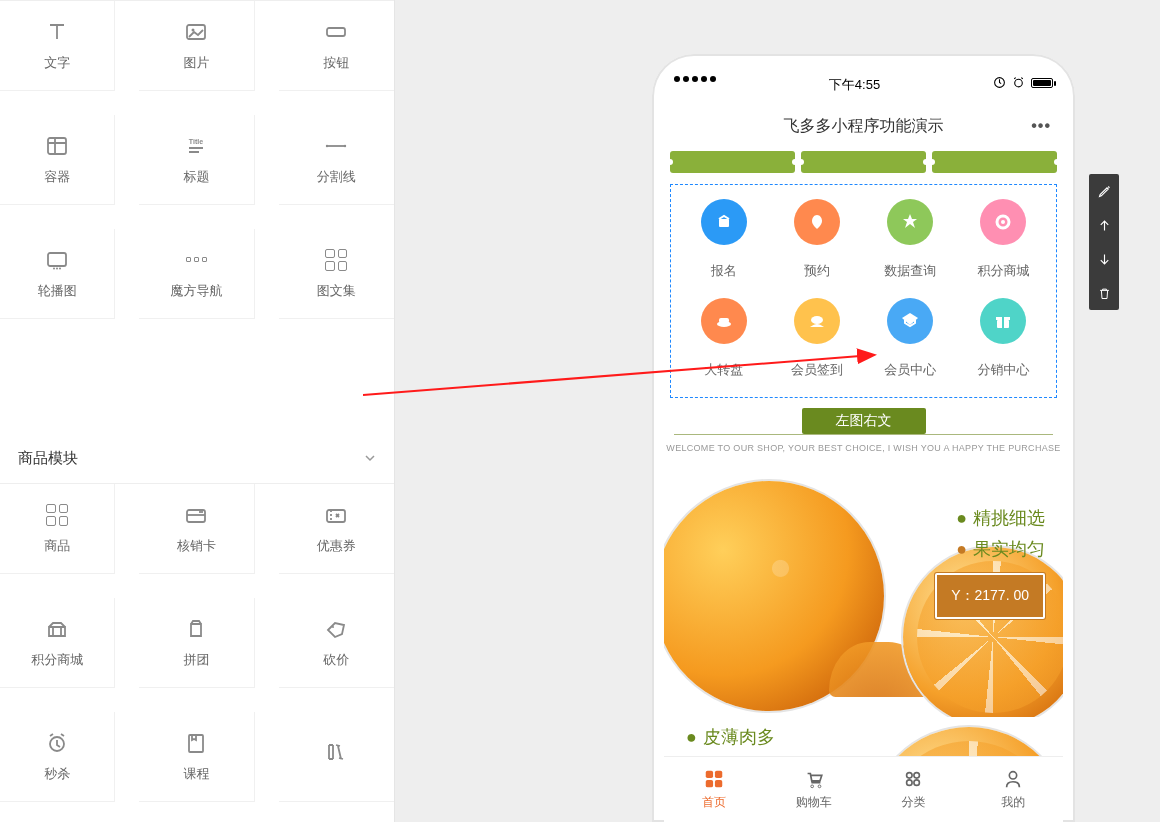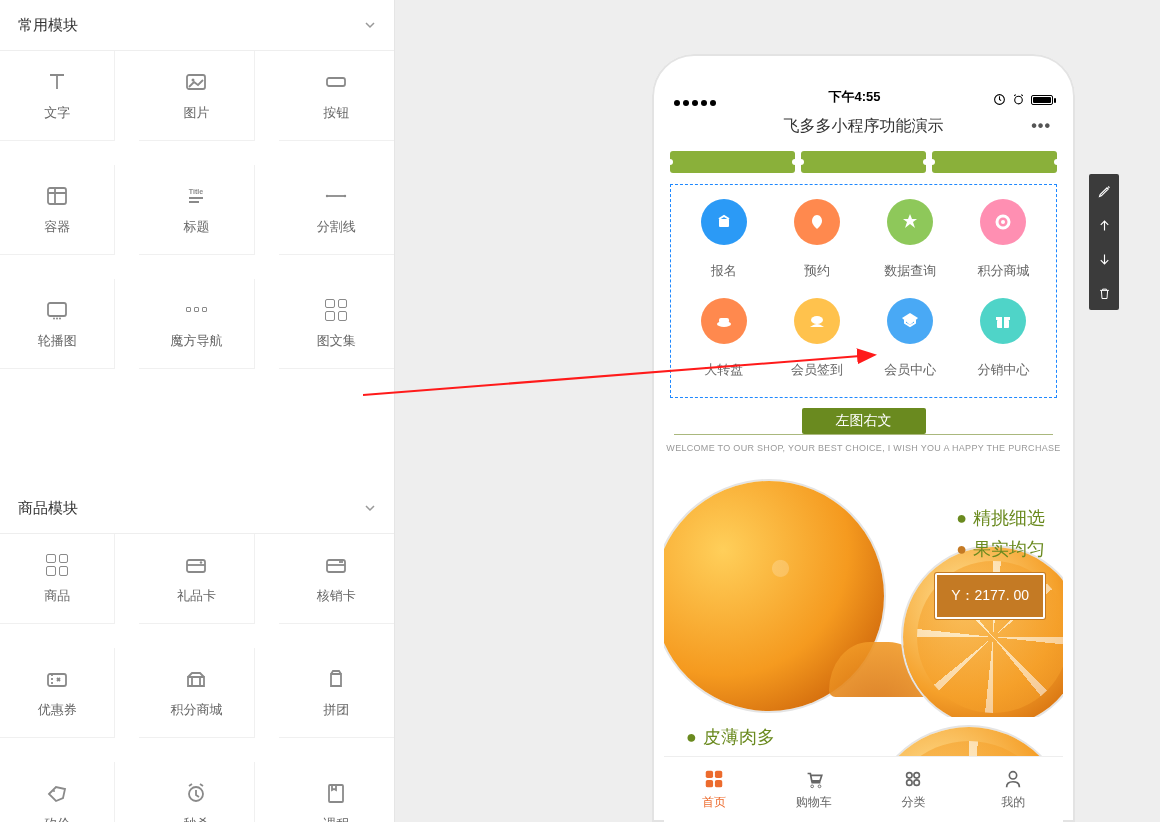--- a/index.html
+++ b/index.html
@@ -76,24 +76,24 @@
   }
   .phone .screen {
     position:absolute;
     left:12px; right:12px; top:22px; bottom:0;
     background:#fff;
     overflow:hidden;
   }
   .status-bar {
     height:30px;
     display:flex;
-    align-items:flex-end;
+    align-items:flex-start;
     padding:0 10px;
     font-size:13px;
-    font-weight:700;
+    font-weight:400;
   }
   .status-bar .dots5 { display:flex;gap:3px; }
   .status-bar .dots5 i { width:6px;height:6px;border-radius:50%;background:#000;display:block; }
   .status-bar .time { flex:1;text-align:center; }
   .status-bar .right { display:flex;align-items:center;gap:6px; }
   .battery { width:22px;height:10px;border:1.5px solid #000;border-radius:2px;position:relative; }
   .battery::after{content:"";width:2px;height:5px;background:#000;position:absolute;right:-4px;top:2px;border-radius:1px;}
   .battery .fill{position:absolute;inset:1px;background:#000;border-radius:1px;}
 
   .app-title-bar {
@@ -217,28 +217,20 @@
   }
 
   
   .arrow-svg{position:absolute;left:363px;top:127px;pointer-events:none;}
 
 </style>
 </head>
 <body>
 
 <div class="left-panel">
-  <div class="section-header">
-    <span>常用模块</span>
-    <span class="chev">
-      <svg width="12" height="12" viewBox="0 0 12 12">
-          <path d="M2 4l4 4 4-4" stroke="#999" stroke-width="1.5" fill="none"></path>
-        </svg>
-    </span>
-  </div>
   <div class="grid3" id="common-grid">
       <div class="tile">
         <span class="ico">
           <svg width="26" height="24" viewBox="0 0 24 24">
             <path d="M5 5h14M12 5v14" stroke="#8a8a8a" stroke-width="1.8" fill="none"></path>
           </svg>
         </span>
                  <span class="lbl">文字</span>
       </div>
       <div class="tile">
@@ -334,30 +326,20 @@
       <div class="tile">
         <span class="ico">
           <span class="ph-square4">
             <i></i>
             <i></i>
             <i></i>
             <i></i>
           </span>
         </span>
                  <span class="lbl">商品</span>
-      </div>
-      <div class="tile">
-        <span class="ico">
-          <svg width="26" height="24" viewBox="0 0 24 24">
-            <rect x="3" y="7" width="18" height="12" rx="2" stroke="#8a8a8a" stroke-width="1.8" fill="none"></rect>
-            <path d="M3 12h18" stroke="#8a8a8a" stroke-width="1.8" fill="none"></path>
-            <circle cx="17" cy="9.5" r="1.2" fill="#8a8a8a"></circle>
-          </svg>
-        </span>
-                 <span class="lbl">礼品卡</span>
       </div>
       <div class="tile">
         <span class="ico">
           <svg width="26" height="24" viewBox="0 0 24 24">
             <rect x="3" y="7" width="18" height="12" rx="2" stroke="#8a8a8a" stroke-width="1.8" fill="none"></rect>
             <path d="M3 12h18" stroke="#8a8a8a" stroke-width="1.8" fill="none"></path>
             <path d="M15 9h4" stroke="#8a8a8a" stroke-width="1.8" fill="none"></path>
           </svg>
         </span>
                  <span class="lbl">核销卡</span>

